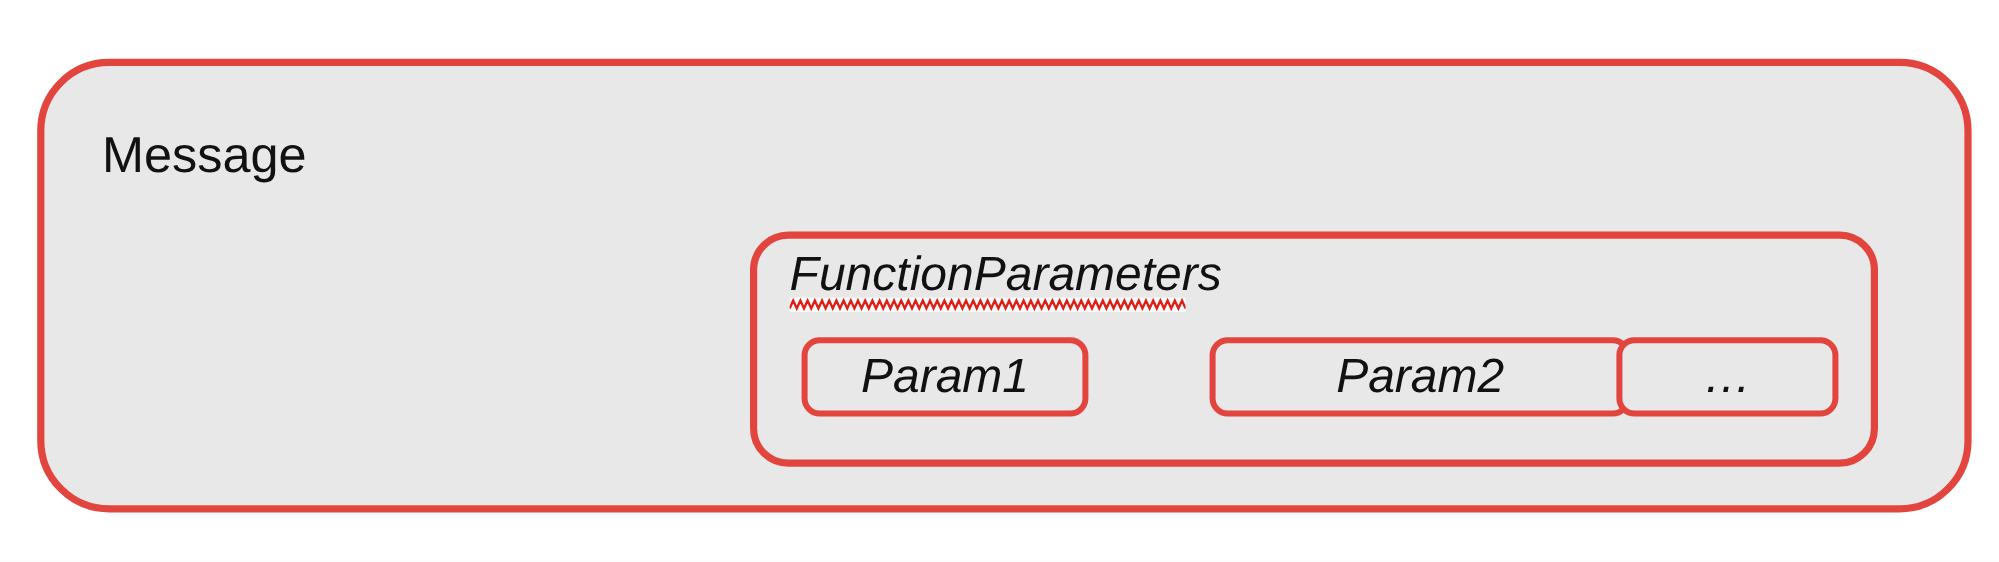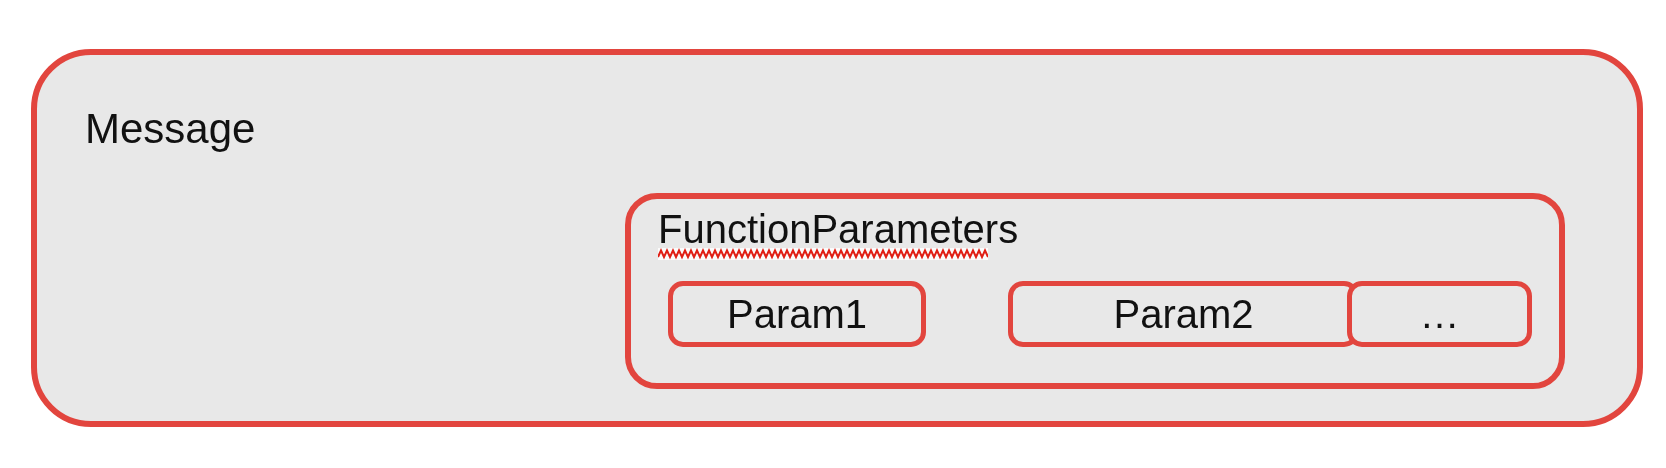--- a/index.html
+++ b/index.html
@@ -34,20 +34,21 @@
     border-radius:32px;
     display:flex; align-items:center; justify-content:center;
   }
   .fn-label{
     font-size:42px; line-height:1; color:var(--text); white-space:nowrap;
   }
 
   .fp-box{
     left:588px; top:138px; width:940px; height:196px;
     border-radius:32px;
+    font-style:italic;
   }
   .fp-label{
     position:absolute; left:27px; top:7px;
     font-size:40px; line-height:1.15; color:var(--text); white-space:nowrap;
   }
   .squiggle{
     position:absolute; left:27px; top:49px; width:330px; height:12px;
     background:rgba(255,255,255,0.8);
     display:block;
   }
@@ -55,21 +56,21 @@
   .param-box{
     position:absolute; top:82px; height:66px;
     background:var(--box-fill);
     border:5px solid var(--border-red);
     border-radius:15px;
     display:flex; align-items:center; justify-content:center;
   }
   .param-label{
     font-size:40px; line-height:1; color:var(--text); white-space:nowrap;
   }
-  .param-1{left:37px; width:258px;text-align:right;}
+  .param-1{left:37px; width:239px;text-align:right;}
   .param-2{left:377px; width:351px;}
   .param-3{left:716px; width:185px;}
 </style>
 </head>
 <body>
 
 <div class="canvas">
 
   <div class="rbox message-box">
 

